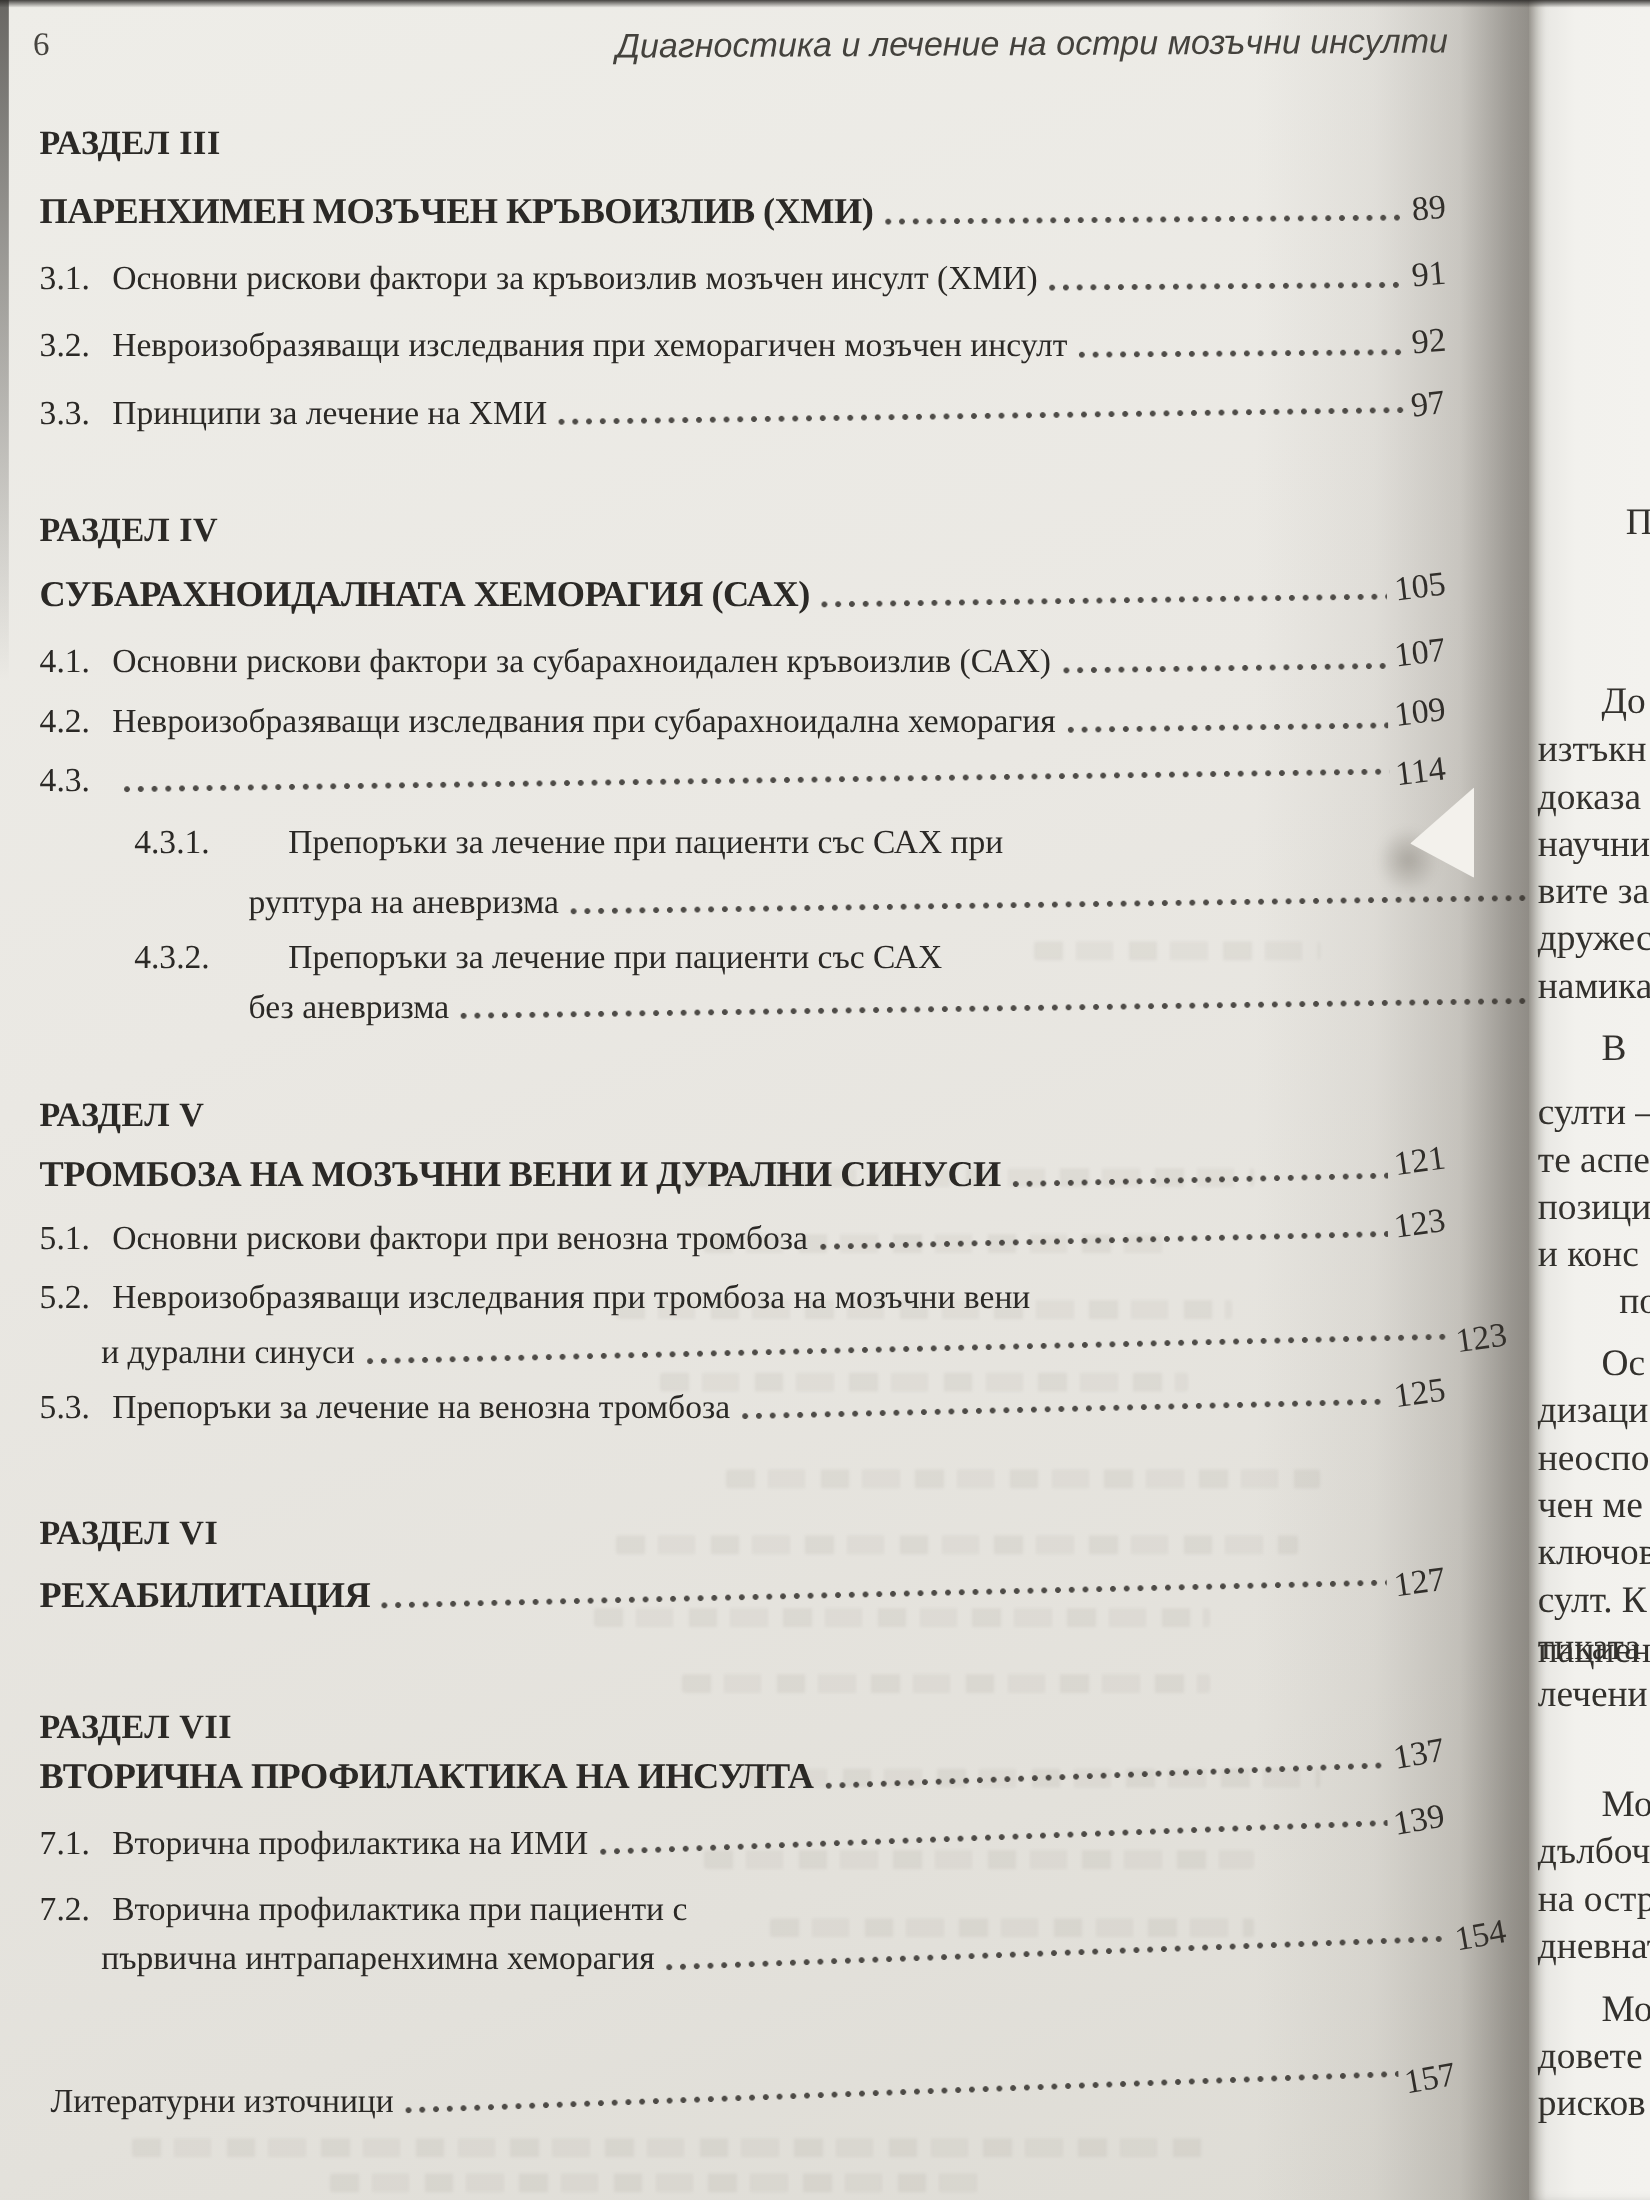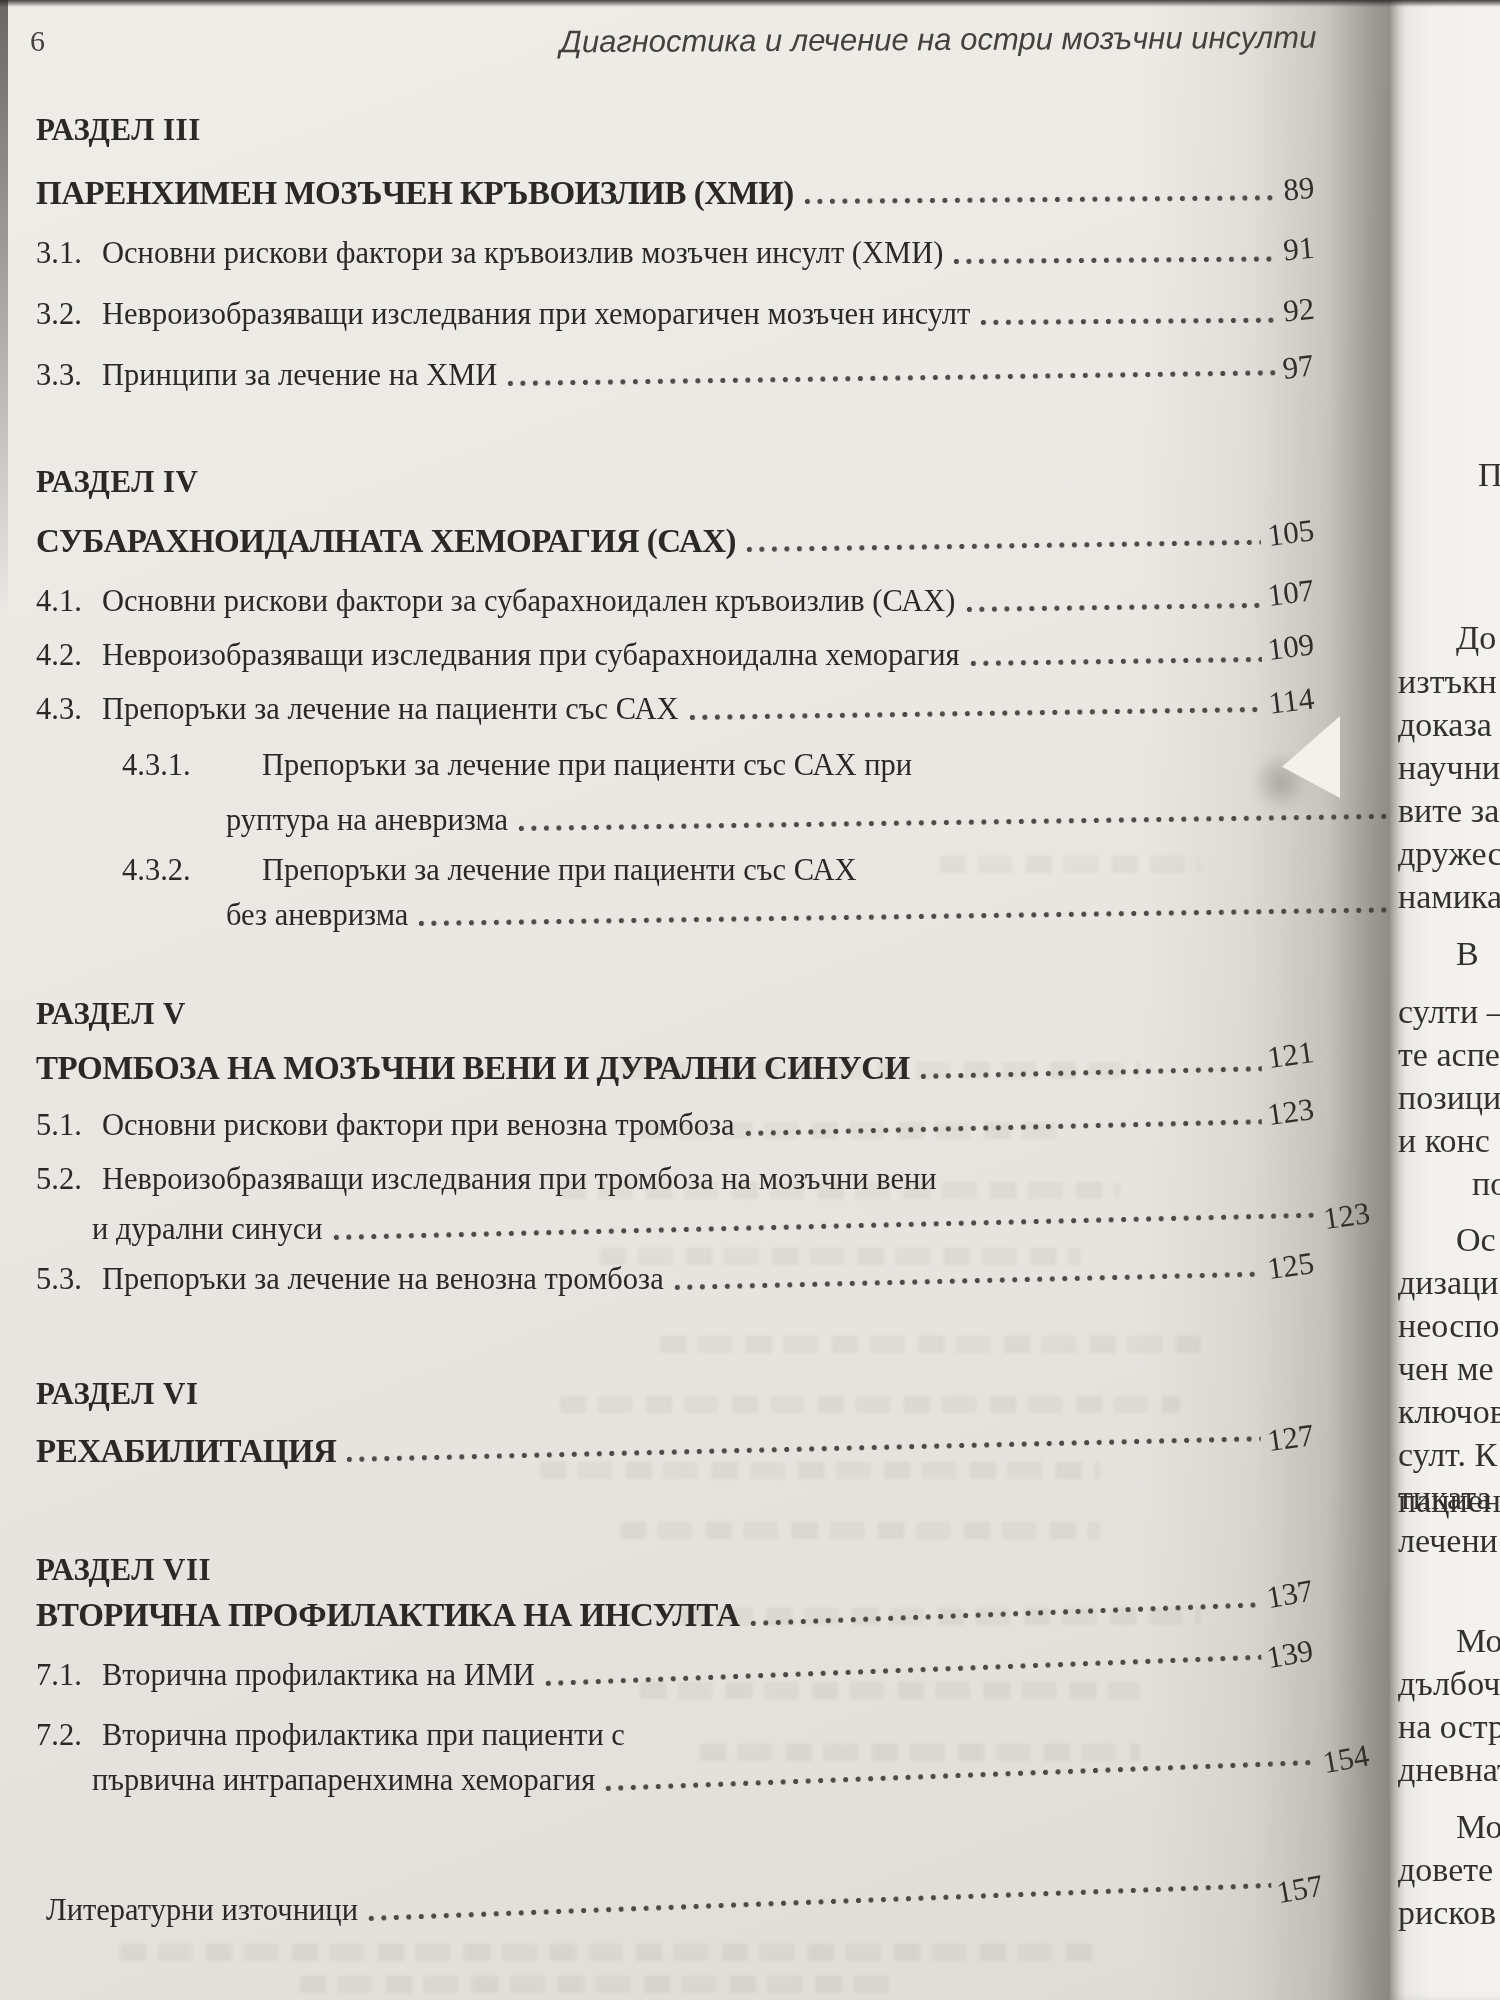--- a/index.html
+++ b/index.html
@@ -128,21 +128,20 @@
 
   <div class="row line ent c2" style="top:632px">
     <span class="enum">4.2.</span>
     <span class="label">Невроизобразяващи изследвания при субарахноидална хеморагия</span>
     <span class="dots"></span>
     <span class="pg">109</span>
   </div>
 
   <div class="row line ent c2" style="top:686px">
     <span class="enum">4.3.</span>
-    <span class="label">Препоръки за лечение на пациенти със САХ</span>
     <span class="dots"></span>
     <span class="pg">114</span>
   </div>
 
   <div class="row line sub" style="top:742px">
     <span class="enum w2">4.3.1.</span>
     <span class="label">Препоръки за лечение при пациенти със САХ при</span>
   </div>
 
   <div class="row line cont2 c2" style="top:797px">

